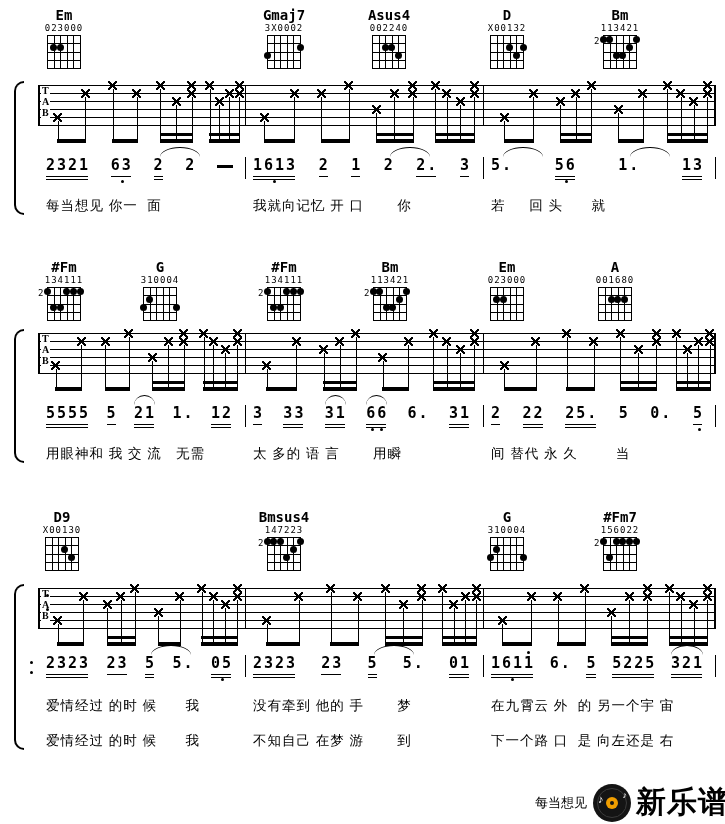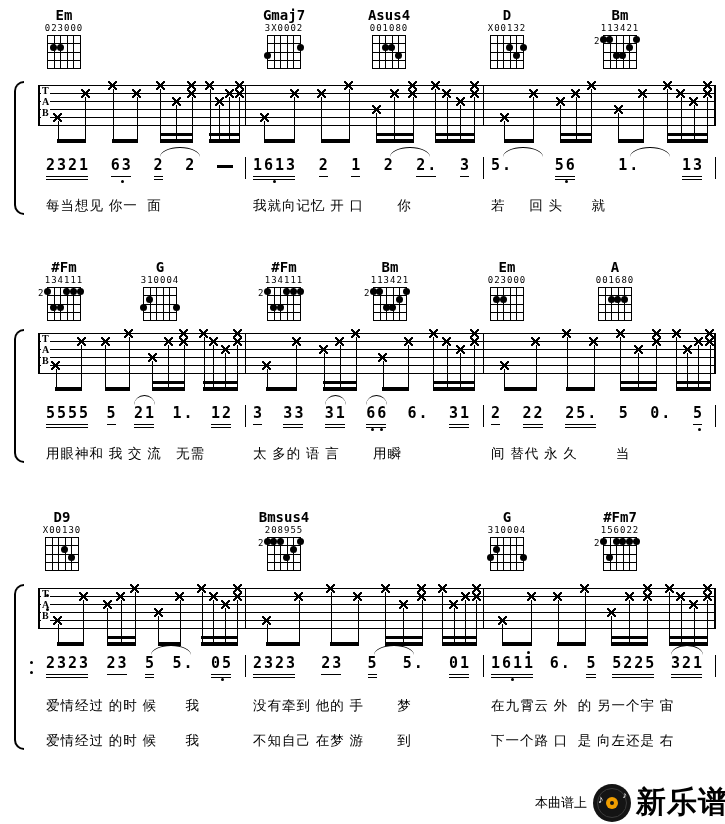--- a/index.html
+++ b/index.html
@@ -102,21 +102,21 @@
             <div class="cg-h" style="top: 8.25px;"></div>
             <div class="cg-h" style="top: 16.5px;"></div>
             <div class="cg-h" style="top: 24.75px;"></div>
             <div class="cg-h" style="top: 33px;"></div>
             <div class="cg-dot" style="left: -3.5px; top: 17.125px;"></div>
             <div class="cg-dot" style="left: 29.5px; top: 8.875px;"></div>
           </div>
         </div>
         <div class="chord" style="left: 357px; top: 8px;">
           <div class="chord-name">Asus4</div>
-          <div class="chord-fing">001080</div>
+          <div class="chord-fing">002240</div>
           <div class="chord-grid">
             <div class="cg-v" style="left: 0px;"></div>
             <div class="cg-v" style="left: 6.6px;"></div>
             <div class="cg-v" style="left: 13.2px;"></div>
             <div class="cg-v" style="left: 19.8px;"></div>
             <div class="cg-v" style="left: 26.4px;"></div>
             <div class="cg-v" style="left: 33px;"></div>
             <div class="cg-h" style="top: 0px;"></div>
             <div class="cg-h" style="top: 8.25px;"></div>
             <div class="cg-h" style="top: 16.5px;"></div>
@@ -586,21 +586,21 @@
             <div class="cg-h" style="top: 8.25px;"></div>
             <div class="cg-h" style="top: 16.5px;"></div>
             <div class="cg-h" style="top: 24.75px;"></div>
             <div class="cg-h" style="top: 33px;"></div>
             <div class="cg-dot" style="left: 16.3px; top: 8.875px;"></div>
             <div class="cg-dot" style="left: 22.9px; top: 17.125px;"></div>
           </div>
         </div>
         <div class="chord" style="left: 252px; top: 510px;">
           <div class="chord-name">Bmsus4</div>
-          <div class="chord-fing">208955</div>
+          <div class="chord-fing">147223</div>
           <div class="chord-grid">
             <div class="cg-v" style="left: 0px;"></div>
             <div class="cg-v" style="left: 6.6px;"></div>
             <div class="cg-v" style="left: 13.2px;"></div>
             <div class="cg-v" style="left: 19.8px;"></div>
             <div class="cg-v" style="left: 26.4px;"></div>
             <div class="cg-v" style="left: 33px;"></div>
             <div class="cg-h" style="top: 0px;"></div>
             <div class="cg-h" style="top: 8.25px;"></div>
             <div class="cg-h" style="top: 16.5px;"></div>
@@ -792,21 +792,21 @@
             <span class="tok">321<i class="ul" style="bottom: 4px;"></i><i class="ul" style="bottom: 1px;"></i><i class="arc" style="left: 0px; width: 96%;"></i></span>
           </div>
           <div class="num-bar" style="left: 445px;"></div>
           <div class="num-bar" style="left: 677px;"></div>
         </div>
         <div class="lyr" style="top: 697px;"><span style="position: absolute; left: 8px; width: 207px; overflow: hidden; white-space: pre;">爱情经过 的时 候      我</span><span style="position: absolute; left: 215px; width: 238px; overflow: hidden; white-space: pre;">没有牵到 他的 手       梦</span><span style="position: absolute; left: 453px; width: 233px; overflow: hidden; white-space: pre;">在九霄云 外  的 另一个宇 宙</span></div>
         <div class="lyr" style="top: 732px;"><span style="position: absolute; left: 8px; width: 207px; overflow: hidden; white-space: pre;">爱情经过 的时 候      我</span><span style="position: absolute; left: 215px; width: 238px; overflow: hidden; white-space: pre;">不知自己 在梦 游       到</span><span style="position: absolute; left: 453px; width: 233px; overflow: hidden; white-space: pre;">下一个路 口  是 向左还是 右</span></div>
       </div>
     </div>
   <div class="footer">
-    <span class="foot-note">本曲谱上</span>
+    <span class="foot-note">每当想见</span>
     <span class="record">
       <span class="groove"></span>
       <span class="n1">♪</span>
       <span class="n2">♪</span>
       <span class="hub"></span>
       <span class="pin"></span>
     </span>
     <span class="brand">新乐谱</span>
   </div>
 </div>

